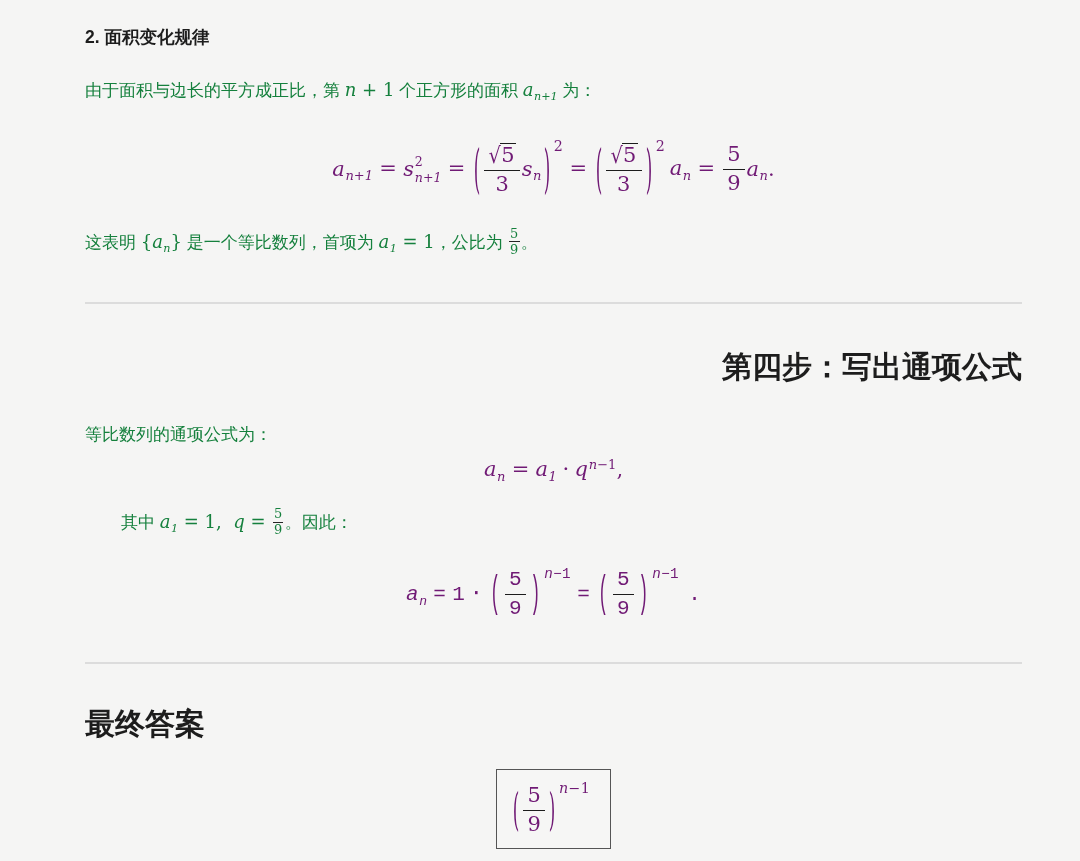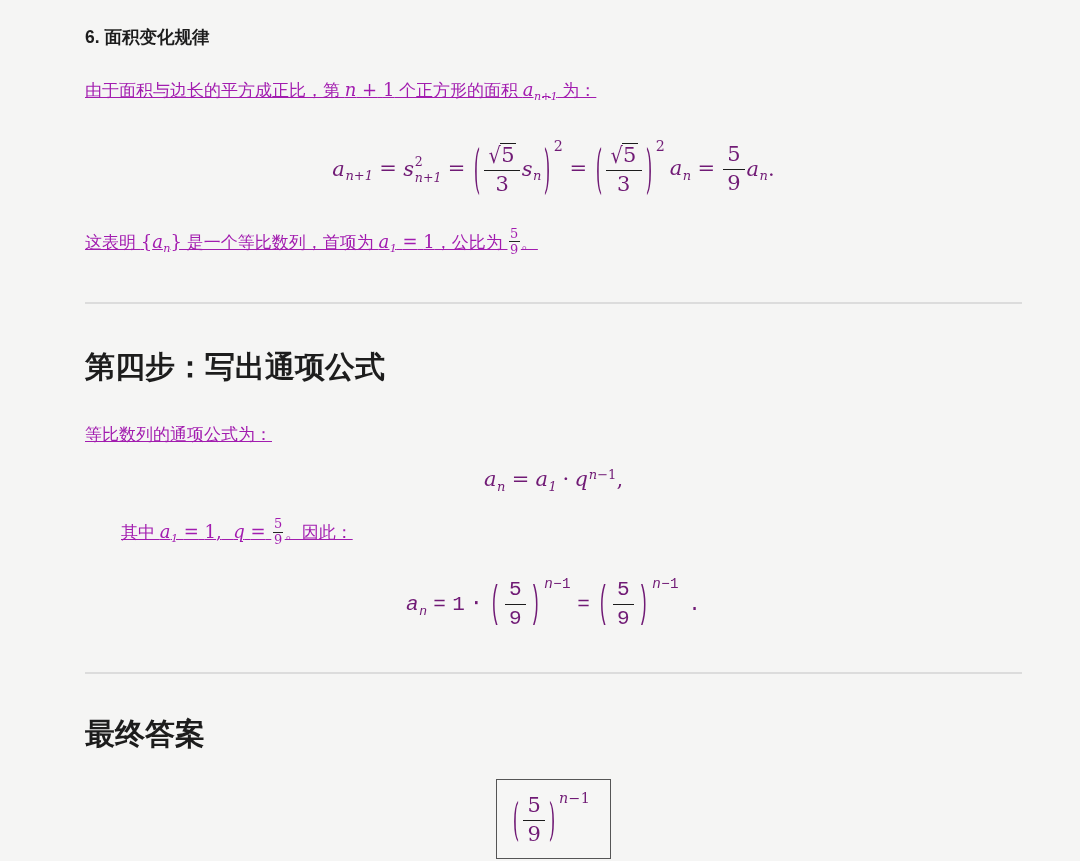--- a/index.html
+++ b/index.html
@@ -9,39 +9,39 @@
     background: #f5f5f4;
     color: #212121;
     font-family: "Liberation Sans", sans-serif;
     overflow: hidden;
   }
   .page { padding: 26px 58px 0 85px; }
 
   
   .h-small { font-size: 17.5px; font-weight: 700; line-height: 1.3; margin: 0; color: #1d1d1d; }
   .h-big   { font-size: 30px;  font-weight: 700; line-height: 1.25; margin: 0; color: #1d1d1d; }
-  p { margin: 0; font-size: 17px; line-height: 26px; color: #a21caf; text-decoration: underline; }
+  p { margin: 0; font-size: 17px; line-height: 26px; color: #15803d; }
   .hr { height: 2px; background: #dcdcdc; border: 0; }
 
   .mt-para1 { margin-top: 28px; }
   .mt-conc  { margin-top: 14px; }
   .hr1      { margin-top: 40px; }
-  .h-step4  { margin-top: 44px; }
+  .h-step4  { margin-top: 44px; text-align: right; }
   .mt-lead  { margin-top: 37px; }
   .mt-given { margin-top: 20px; margin-left: 36px; }
   .hr2      { margin-top: 31px; }
   .h-answer { margin-top: 41px; }
 
   
   .m { font-family: "DejaVu Serif", serif; white-space: nowrap; }
   .it { font-style: italic; }
   .im { font-size: 18px; }                      
   .disp { text-align: center; font-size: 21px; font-family: "DejaVu Serif", serif; color: #701a75; }
   .f1 { margin-top: 12px; padding: 16px 0; }
-  .f2 { margin-top: 16px; padding: 3px 0; }
+  .f2 { margin-top: 6px; padding: 3px 0; }
   .f3 { margin-top: 14px; padding: 10px 0; font-family: Liberation Mono, monospace; }
   .mrow { display: inline-block; white-space: nowrap; }
   .mrel { margin: 0 0.30em; }
   .mbin { margin: 0 0.25em; }
   .msub { font-size: 0.62em; font-style: italic; vertical-align: -0.35em; margin-left: 0.04em; }
   .msup { font-size: 0.62em; vertical-align: 0.55em; margin-left: 0.06em; }
 
   
   .ss { display: inline-block; vertical-align: middle; font-size: 0.60em; line-height: 1.25; text-align: left; margin-left: 0.07em; }
   .ss span { display: block; }
@@ -70,21 +70,21 @@
 
   
   .answer-row { text-align: center; margin-top: 27px; }
   .ansbox { display: inline-block; border: 1.5px solid #555; background: #f6f6f5; padding: 10px 20px 12px 14px; }
 </style>
 </head>
 <body>
 
 <div class="page">
 
-  <h4 class="h-small">6. 面积变化规律</h4>
+  <h4 class="h-small">2. 面积变化规律</h4>
 
   <p class="mt-para1"><span>由于面积与边长的平方成正比，第 </span><span class="m im"><span class="it">n</span> <span>+</span> <span>1</span></span><span> 个正方形的面积 </span><span class="m im"><span class="it">a</span><sub class="msub">n+1</sub></span><span> 为：</span></p>
 
   <div class="disp f1">
     <span class="mrow"><span class="it">a</span><sub class="msub">n+1</sub><span class="mrel">=</span><span class="it">s</span><span class="ss"><span>2</span><span class="ssb">n+1</span></span><span class="mrel">=</span><span class="bp" style="--sy:2.45">(</span><span class="frac"><span class="fn"><span class="sqrt"><span class="sgn">√</span><span class="rad">5</span></span></span><span class="fd">3</span></span><span class="it">s</span><sub class="msub">n</sub><span class="bp" style="--sy:2.45">)</span><span class="bpow">2</span><span class="mrel">=</span><span class="bp" style="--sy:2.45">(</span><span class="frac"><span class="fn"><span class="sqrt"><span class="sgn">√</span><span class="rad">5</span></span></span><span class="fd">3</span></span><span class="bp" style="--sy:2.45">)</span><span class="bpow">2</span><span class="it" style="margin-left:0.22em">a</span><sub class="msub">n</sub><span class="mrel">=</span><span class="frac"><span class="fn">5</span><span class="fd">9</span></span><span class="it">a</span><sub class="msub">n</sub><span>.</span></span>
   </div>
 
   <p class="mt-conc"><span>这表明 </span><span class="m im"><span>{</span><span class="it">a</span><sub class="msub">n</sub><span>}</span></span><span> 是一个等比数列，首项为 </span><span class="m im"><span class="it">a</span><sub class="msub">1</sub> <span>=</span> <span>1</span></span><span>，公比为 </span><span class="m im"><span class="sfrac"><span class="fn">5</span><span class="fd">9</span></span></span><span>。</span></p>
 
   <div class="hr hr1"></div>

